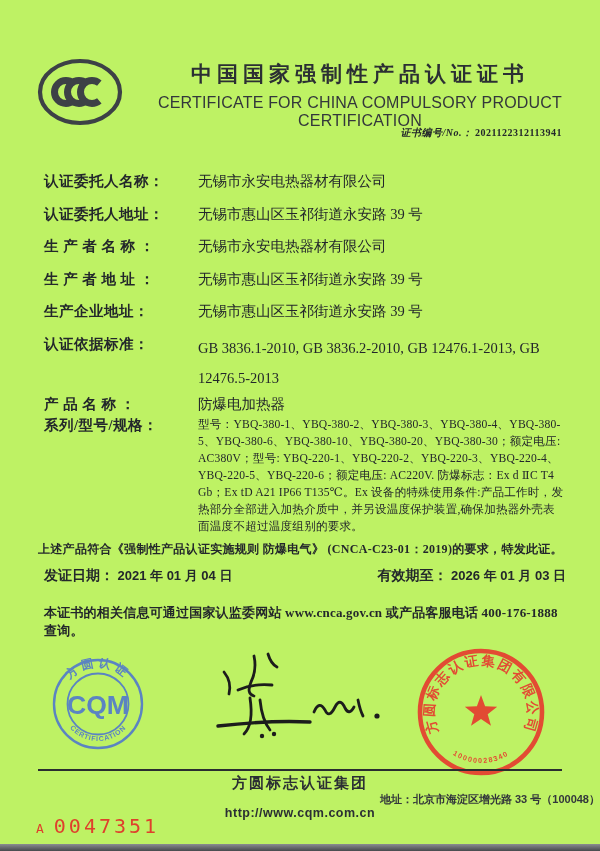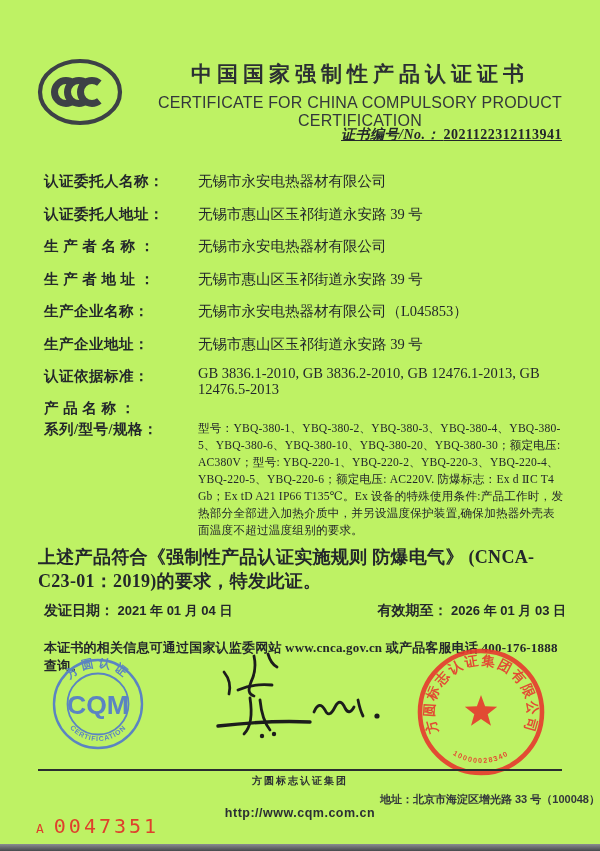--- a/index.html
+++ b/index.html
@@ -13,56 +13,56 @@
   .ccc-logo{position:absolute; left:36px; top:56px;}
   .title-block{position:absolute; left:140px; right:20px; top:60px; text-align:center;}
   .title-cn{
     font-family:"Liberation Sans","DejaVu Sans",sans-serif;
     font-weight:bold; font-size:21px; letter-spacing:5px; color:#2b2f33;
   }
   .title-en{
     font-family:"Liberation Sans","DejaVu Sans",sans-serif;
     font-size:16px; color:#33373b; margin-top:6px; letter-spacing:0.2px;
   }
-  .cert-no{position:absolute; right:38px; top:126px; font-size:14px;text-decoration:underline;}
+  .cert-no{position:absolute; right:38px; top:126px; font-size:10px;}
   .cert-no .lbl{font-weight:bold; font-style:italic; letter-spacing:0.5px;}
   .cert-no .num{font-weight:bold; letter-spacing:0.5px;}
 
   
   .content{position:absolute; left:44px; right:34px; top:172px;}
   .field{display:flex; align-items:flex-start; margin-bottom:13.5px;}
   .field .lbl{
     flex:0 0 132px; font-weight:bold; font-size:14.5px; letter-spacing:0.5px;
     white-space:nowrap;
   }
   .field .val{flex:1; font-size:14.5px; line-height:19px; padding-left:2px;margin-left:20px;}
-  .field.std .val{line-height:16px; margin-top:-2px;}
+  .field.std .val{line-height:30px; margin-top:-2px;}
   .field.std{margin-bottom:2px;}
   .field.prod{margin-bottom:2px;}
   .field.models{margin-bottom:0;}
   .field.models .val{font-size:11.6px; line-height:17px; letter-spacing:0.2px;}
 
   .statement{
-    margin:6px 0 0 -6px; font-weight:bold; font-size:18px; letter-spacing:0.3px;
+    margin:6px 0 0 -6px; font-weight:bold; font-size:12px; letter-spacing:0.3px;
   }
   .dates-row{display:flex; justify-content:space-between; margin-top:9px; font-size:14px;}
   .dates-row .lbl{font-weight:bold;}
   .dates-row .date{font-weight:bold; font-family:"Liberation Sans","DejaVu Sans",sans-serif; font-size:13px;}
   .validity-note{margin-top:9px; font-weight:bold; font-size:13.5px;}
   .info-note{margin-top:19px; font-weight:bold; font-size:13px; letter-spacing:0.2px;}
 
   
   .cqm-logo{position:absolute; left:52px; top:658px;}
   .signature{position:absolute; left:210px; top:650px;}
   .red-seal{position:absolute; left:414px; top:645px; opacity:0.9;}
 
   
   .footer-line{position:absolute; left:38px; top:769px; width:524px; height:2px; background:#2a2d30;}
   .footer-org{position:absolute; left:0; right:0; top:774px; text-align:center;
-    font-weight:bold; font-size:10px; letter-spacing:2px; color:#2b2f33;}
+    font-weight:bold; font-size:15px; letter-spacing:2px; color:#2b2f33;}
   .footer-addr{position:absolute; left:0; right:0; top:792px; text-align:right;
     font-weight:bold; font-size:11px; color:#33373b; font-family:"Liberation Sans","DejaVu Sans",sans-serif;}
   .footer-web{position:absolute; left:0; right:0; top:806px; text-align:center;
     font-weight:bold; font-size:12.5px; letter-spacing:0.5px; color:#2b2f33;
     font-family:"Liberation Sans","DejaVu Sans",sans-serif;}
   .serial{position:absolute; left:36px; top:814px; color:#df402c;
     font-family:"DejaVu Sans Mono","Liberation Mono",monospace;}
   .serial .pfx{font-size:13px; margin-right:10px;}
   .serial .no{font-size:20px; letter-spacing:3px;}
   .bottom-strip{position:absolute; left:0; right:0; bottom:0; height:7px;
@@ -103,33 +103,30 @@
     </div>
     <div class="field">
       <span class="lbl">生 产 者 名 称 ：</span>
       <span class="val">无锡市永安电热器材有限公司</span>
     </div>
     <div class="field">
       <span class="lbl">生 产 者 地 址 ：</span>
       <span class="val">无锡市惠山区玉祁街道永安路 39 号</span>
     </div>
     <div class="field">
-      <span class="lbl">生产企业名称：</span>
-      <span class="val">无锡市永安电热器材有限公司（L045853）</span>
-    </div>
-    <div class="field">
       <span class="lbl">生产企业地址：</span>
       <span class="val">无锡市惠山区玉祁街道永安路 39 号</span>
     </div>
     <div class="field std">
       <span class="lbl">认证依据标准：</span>
       <span class="val">GB 3836.1-2010, GB 3836.2-2010, GB 12476.1-2013, GB 12476.5-2013</span>
     </div>
     <div class="field prod">
       <span class="lbl">产 品 名 称 ：</span>
+      <span class="val">防爆电加热器</span>
     </div>
     <div class="field models">
       <span class="lbl">系列/型号/规格：</span>
       <span class="val">型号：YBQ-380-1、YBQ-380-2、YBQ-380-3、YBQ-380-4、YBQ-380-5、YBQ-380-6、YBQ-380-10、YBQ-380-20、YBQ-380-30；额定电压: AC380V；型号: YBQ-220-1、YBQ-220-2、YBQ-220-3、YBQ-220-4、YBQ-220-5、YBQ-220-6；额定电压: AC220V. 防爆标志：Ex d ⅡC T4 Gb；Ex tD A21 IP66 T135℃。Ex 设备的特殊使用条件:产品工作时，发热部分全部进入加热介质中，并另设温度保护装置,确保加热器外壳表面温度不超过温度组别的要求。</span>
     </div>
 
     <div class="statement">上述产品符合《强制性产品认证实施规则 防爆电气》 (CNCA-C23-01：2019)的要求，特发此证。</div>
 
     <div class="dates-row">
       <span>

